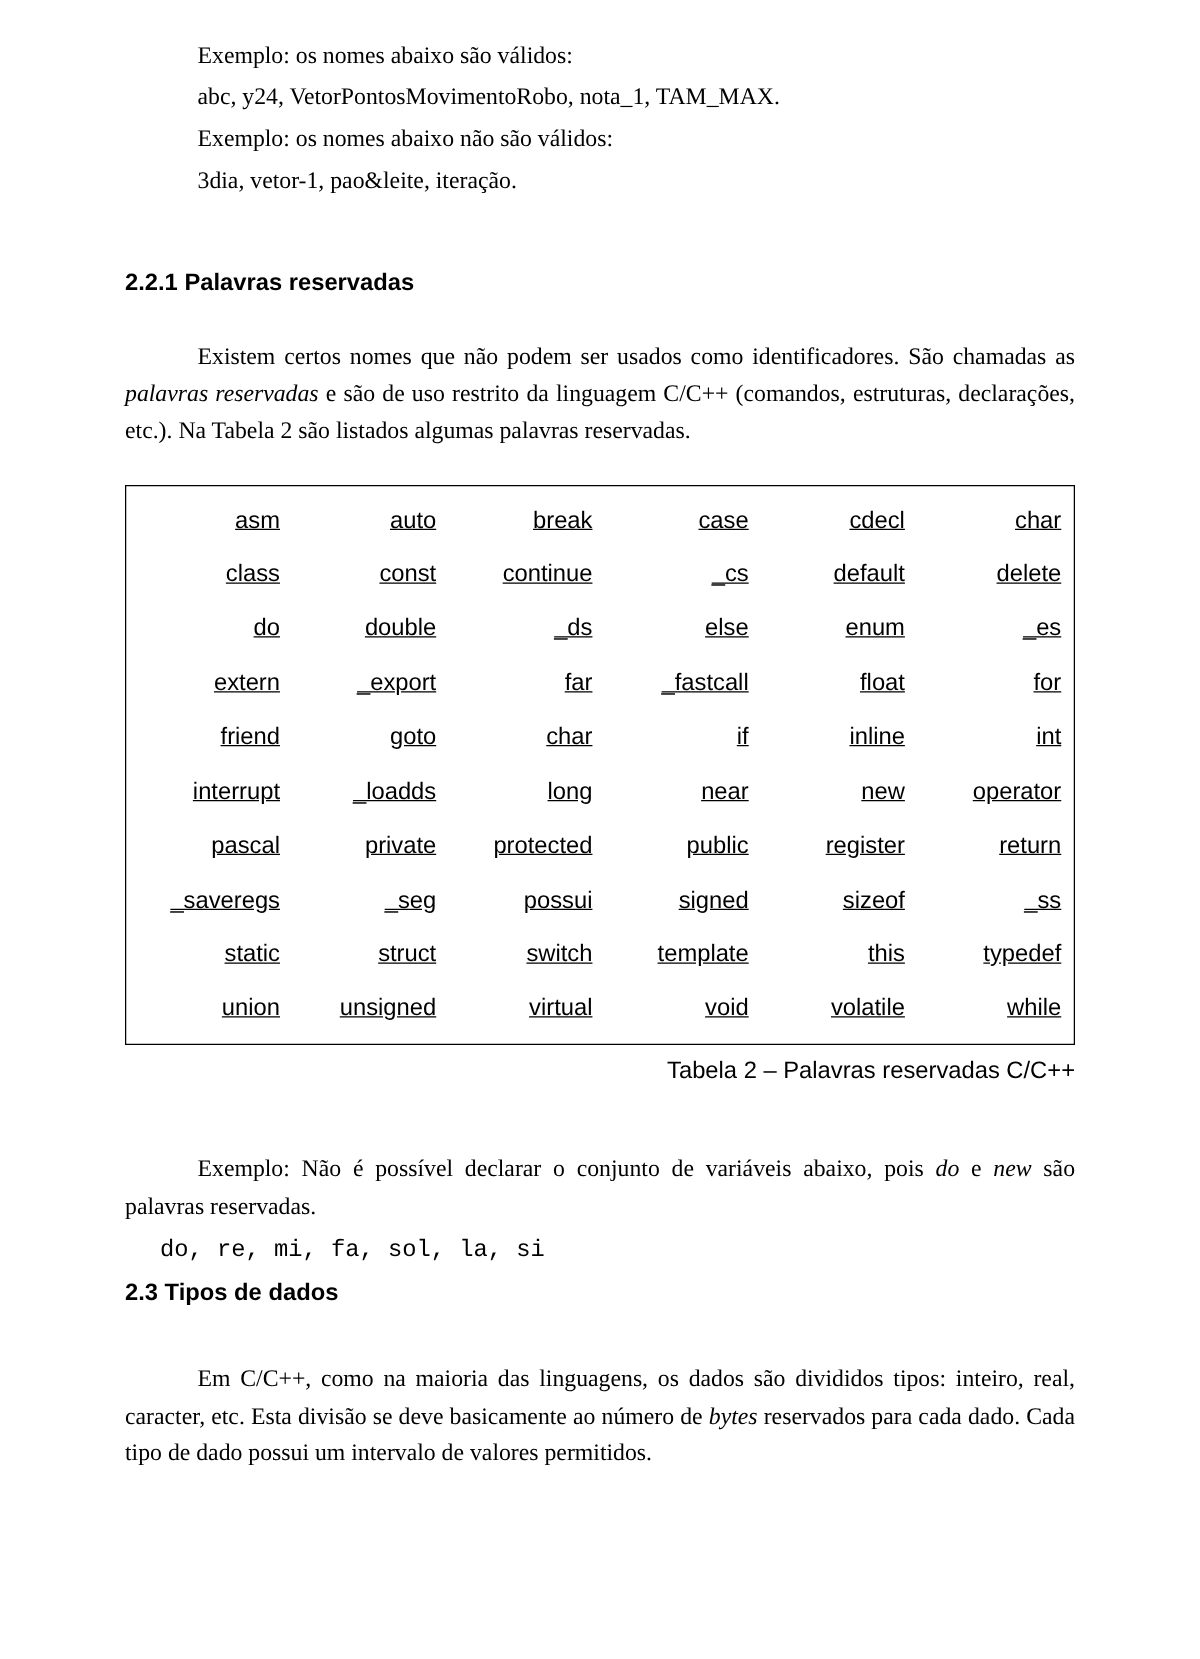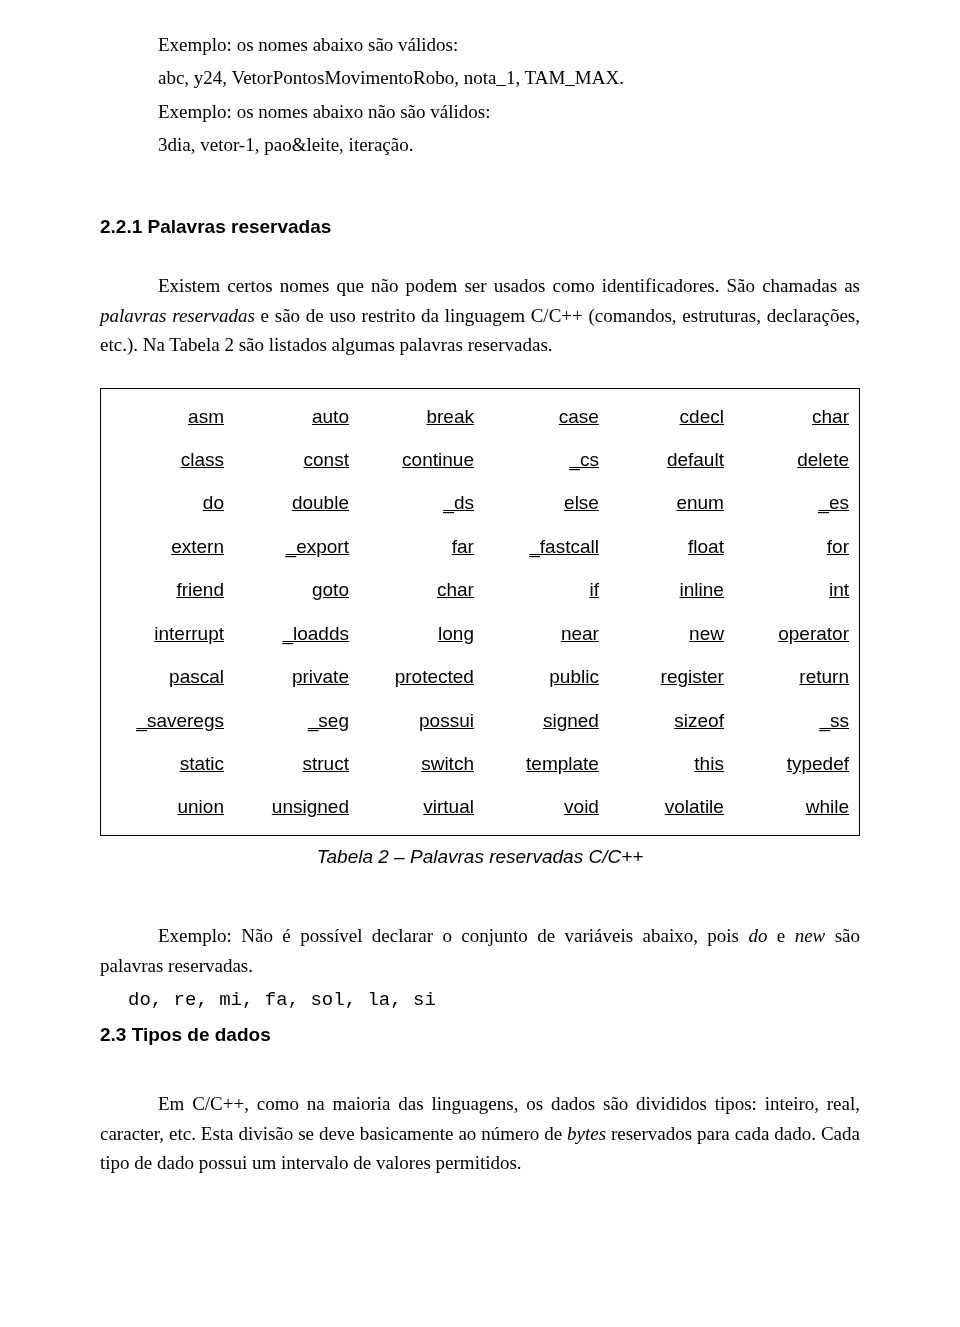--- a/index.html
+++ b/index.html
@@ -45,24 +45,23 @@
       width: 100%;
       border-collapse: collapse;
     }
     .keyword-table td {
       padding: 7px 6px;
       text-align: right;
       width: 16.66%;
       text-decoration: underline;
     }
     .table-caption {
-      text-align: center;
+      text-align: right;
       margin-top: 6px;
       margin-bottom: 50px;
-      font-style: italic;
     }
     .example-block {
       margin-top: 6px;
     }
     .example-line {
       margin-left: 28px;
       font-family: Liberation Mono, monospace;
     }
   </style>
 </head>

